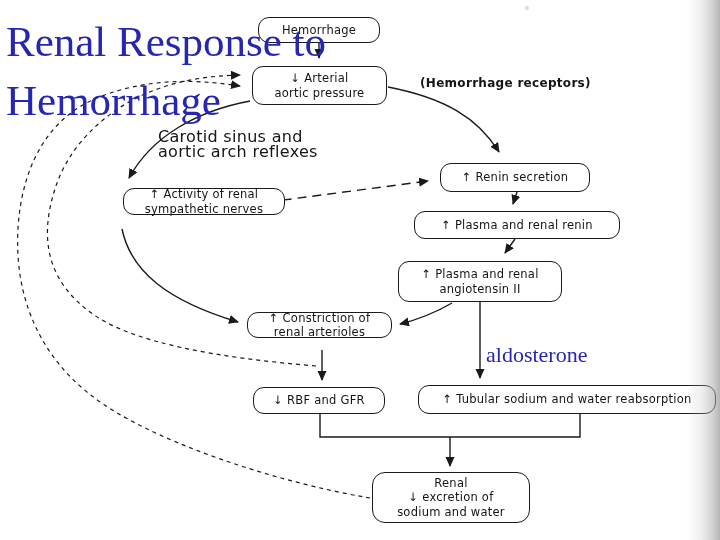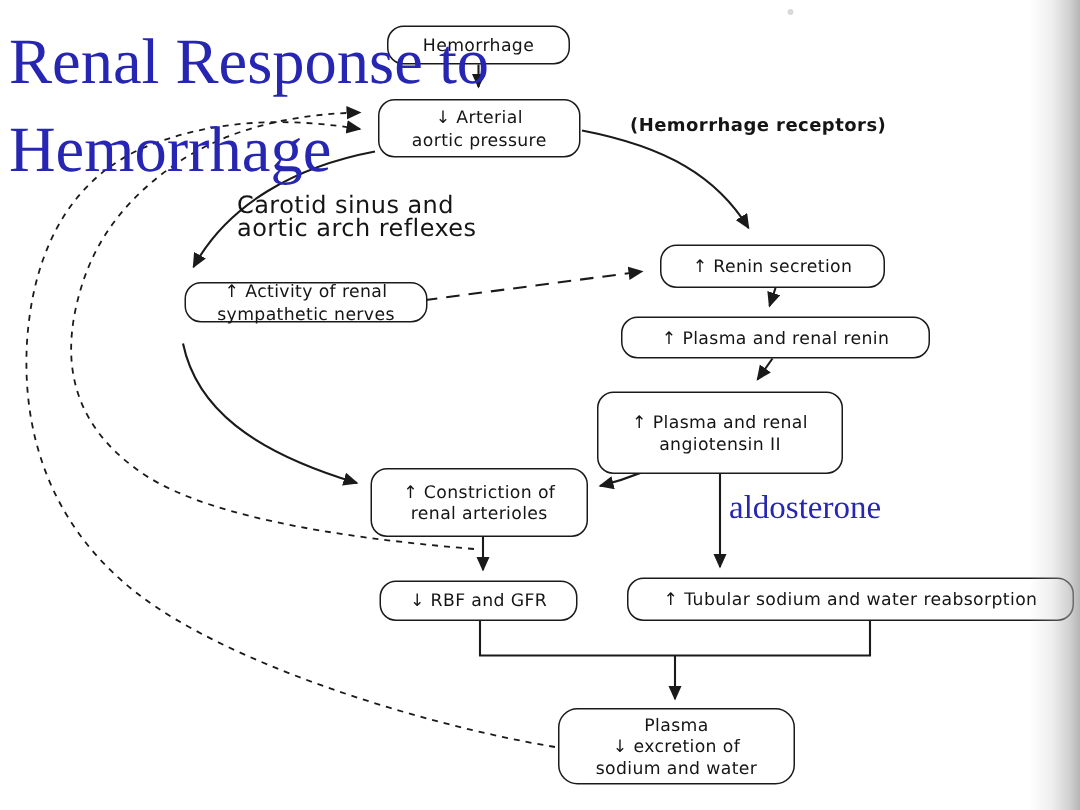--- a/index.html
+++ b/index.html
@@ -23,31 +23,31 @@
     box-sizing:border-box; background:#fff; border:1.6px solid #1a1a1a;
     border-radius:11px; display:flex; align-items:center; justify-content:center;
     text-align:center; font-size:11.5px; line-height:1.22; letter-spacing:.25px;
     color:#151515; white-space:pre-line; padding:2px 4px;
   }
   #box-hemorrhage   {left:258px; top:17px;  width:122px; height:26px;}
   #box-arterial     {left:252px; top:66px;  width:135px; height:39px;}
   #box-activity     {left:75px;  top:188px; width:162px; height:27px;margin-left:48px;}
   #box-renin        {left:440px; top:163px; width:150px; height:29px;}
   #box-plasma-renin {left:414px; top:211px; width:206px; height:28px;}
-  #box-angiotensin  {left:398px; top:261px; width:164px; height:55px;}
-  #box-constriction {left:247px; top:312px; width:145px; height:46px;}
+  #box-angiotensin  {left:398px; top:261px; width:164px; height:41px;}
+  #box-constriction {left:247px; top:312px; width:145px; height:26px;}
   #box-rbf          {left:253px; top:387px; width:132px; height:27px;}
   #box-tubular      {left:418px; top:385px; width:298px; height:29px;}
   #box-renal        {left:372px; top:472px; width:158px; height:51px; border-radius:13px;}
   
   .freelabel{color:#151515; white-space:pre-line;}
   #label-intrarenal{left:420px; top:76px;  font-size:12px; font-weight:bold; letter-spacing:.3px;}
   #label-carotid   {left:158px; top:130px; font-size:16px; line-height:14.5px; letter-spacing:.3px;}
   #label-aldosterone{
-    left:486px; top:325px; font-family:"Liberation Serif", serif;
+    left:486px; top:342px; font-family:"Liberation Serif", serif;
     font-size:22px; color:#2626b2;
   }
   
   #slide-title{
     left:6px; top:12px; font-family:"Liberation Serif", serif;
     font-size:43px; line-height:59px; color:#2626b2; white-space:pre-line;
   }
 </style>
 </head>
 <body>
@@ -87,21 +87,21 @@
   <div class="box" id="box-activity">↑ Activity of renal
 sympathetic nerves</div>
   <div class="box" id="box-renin">↑ Renin secretion</div>
   <div class="box" id="box-plasma-renin">↑ Plasma and renal renin</div>
   <div class="box" id="box-angiotensin">↑ Plasma and renal
 angiotensin II</div>
   <div class="box" id="box-constriction">↑ Constriction of
 renal arterioles</div>
   <div class="box" id="box-rbf">↓ RBF and GFR</div>
   <div class="box" id="box-tubular">↑ Tubular sodium and water reabsorption</div>
-  <div class="box" id="box-renal">Plasma
+  <div class="box" id="box-renal">Renal
 ↓ excretion of
 sodium and water</div>
 
   <div class="freelabel" id="label-intrarenal">(Hemorrhage receptors)</div>
   <div class="freelabel" id="label-carotid">Carotid sinus and
 aortic arch reflexes</div>
   <div class="freelabel" id="label-aldosterone">aldosterone</div>
 
   <div id="slide-title">Renal Response to
 Hemorrhage</div>

